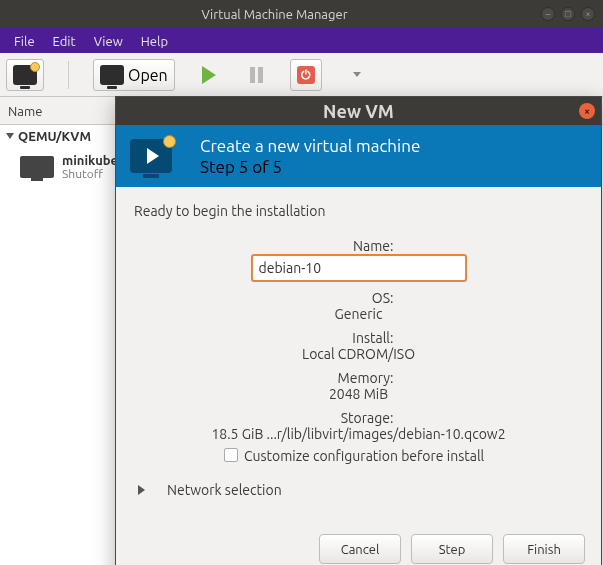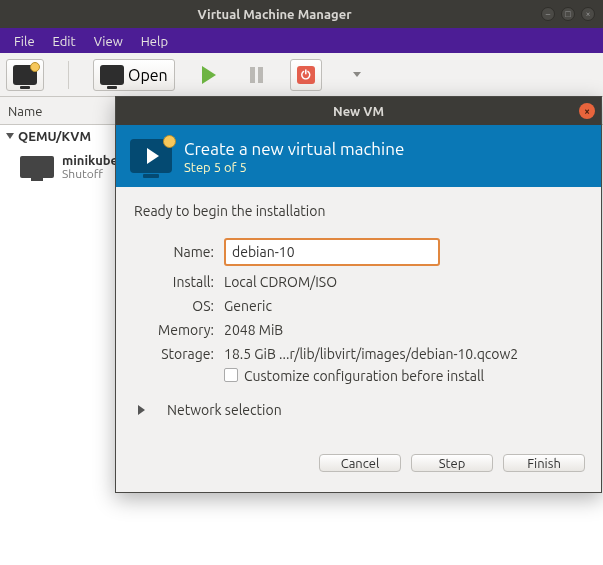--- a/index.html
+++ b/index.html
@@ -1,20 +1,20 @@
 <!DOCTYPE html>
 <html><head>
 <meta charset="utf-8">
 <style>
 * { box-sizing: border-box; margin: 0; padding: 0; font-family: Ubuntu, "Segoe UI", sans-serif; }
 body { width: 603px; height: 565px; background: #f2f1f0; overflow: hidden; position: relative; }
 
 
 .titlebar { background: #3c3b37; height: 28px; display: flex; align-items: center; padding: 0 8px; color: #d8d6d2; }
-.titlebar-title { flex: 1; text-align: center; font-size: 13px; font-weight: bold; }
+.titlebar-title { flex: 1; text-align: center; font-size: 13px; font-weight: normal; }
 .window-controls { display: flex; gap: 6px; }
 .wc { width: 14px; height: 14px; border-radius: 50%; background: #4b4a46; border: 1px solid #2f2e2a; display:flex;align-items:center;justify-content:center; }
 .wc span{font-size:9px;color:#999;line-height:1;}
 
 
 .menubar { background: #4c1d95; height: 25px; display: flex; align-items: center; padding: 0 6px; gap: 2px; }
 .menubar-item { color: #e6e4e0; font-size: 13px; padding: 3px 8px; border-radius: 3px; }
 
 
 .toolbar { background: #f2f1f0; height: 44px; border-bottom: 1px solid #c9c7c3; display: flex; align-items: center; padding: 0 6px; gap: 20px; }
@@ -43,46 +43,46 @@
 .list-row { display:flex;align-items:center;gap:8px;padding:6px 6px 6px 20px; font-size:13px; }
 .list-row .thumb{width:34px;height:22px;background:#444;border-radius:2px;position:relative;}
 .list-row .thumb::after{content:"";position:absolute;bottom:-3px;left:50%;transform:translateX(-50%);width:12px;height:3px;background:#444;}
 .list-row .info{display:flex;flex-direction:column;}
 .list-row .vmname{font-weight:bold;color:#333;}
 .list-row .vmstate{font-size:12px;color:#777;}
 
 
 .dialog { position:absolute; left:115px; top:96px; width:487px;  background:#f2f1f0; border:1px solid #4a4945; box-shadow:0 6px 20px rgba(0,0,0,0.3); }
 .dialog-titlebar { background:#3c3b37; height:28px; display:flex;align-items:center;justify-content:center;position:relative;color:#dad8d4; }
-.dialog-titlebar .dt-title{font-size:13px;font-weight:bold;}
+.dialog-titlebar .dt-title{font-size:18px;font-weight:bold;}
 .dialog-close { position:absolute; right:6px; top:6px; width:16px;height:16px;border-radius:50%;background:#e8643c;display:flex;align-items:center;justify-content:center;color:#4b1f0e;font-size:10px;font-weight:bold;}
 
-.dialog-header { background:#0a78b6; height:62px; display:flex;align-items:center;gap:12px;padding:0 14px; }
+.dialog-header { background:#0a78b6; height:62px; display:flex;align-items:center;gap:28px;padding:0 14px; }
 .dialog-header .bigico{width:42px;height:34px;background:#044a72;border-radius:4px;position:relative;display:flex;align-items:center;justify-content:center;}
 .dialog-header .bigico .tri{width:0;height:0;border-left:12px solid #fff;border-top:8px solid transparent;border-bottom:8px solid transparent;margin-left:3px;}
 .dialog-header .bigico .badge{position:absolute;top:-4px;right:-4px;width:13px;height:13px;border-radius:50%;background:#f7c85c;border:1px solid #b88f2c;}
 .dialog-header .bigico::after{content:"";position:absolute;bottom:-5px;left:50%;transform:translateX(-50%);width:16px;height:4px;background:#044a72;border-radius:1px;}
 .dh-text{display:flex;flex-direction:column;}
 .dh-title{color:#fff;font-size:17px;}
-.dh-sub{color:#fef9c3;font-size:13px;margin-top:2px;}
+.dh-sub{color:#000000;font-size:17px;margin-top:2px;}
 
 .dialog-body { padding:16px 18px 0 18px; font-size:14px; color:#3c3b37; }
 .intro{margin-bottom:19px;}
-.form-row{display:flex;align-items:center;margin-bottom:8px;}
+.form-row{display:flex;align-items:center;margin-bottom:8px;flex-direction:column;}
 .form-label{width:80px;text-align:right;margin-right:10px;color:#3c3b37;}
 .form-val{flex:1;}
 .inp{border:2px solid #e1873f;border-radius:3px;padding:4px 6px;font-size:14px;width:216px;background:#fff;color:#333;}
 .chk-row{margin-left:90px;display:flex;align-items:flex-start;gap:6px;margin-top:-2px;margin-bottom:8px;}
 .chk{width:14px;height:14px;border:1px solid #aaa;border-radius:2px;background:#fff;}
 
 .net-row{display:flex;align-items:center;gap:22px;margin:18px 0 24px 4px;font-size:14px;}
 .net-tri{width:0;height:0;border-top:5px solid transparent;border-bottom:5px solid transparent;border-left:7px solid #555;}
 
 .dialog-actions{display:flex;justify-content:flex-end;gap:10px;padding:12px 16px 20px;}
-.btn{min-width:82px;height:18px;border:1px solid #bfbdb9;border-radius:4px;background:linear-gradient(#ffffff,#e9e7e3);font-size:13px;color:#333;display:flex;align-items:center;justify-content:center;padding:0 14px;}
+.btn{min-width:82px;height:30px;border:1px solid #bfbdb9;border-radius:4px;background:linear-gradient(#ffffff,#e9e7e3);font-size:13px;color:#333;display:flex;align-items:center;justify-content:center;padding:0 14px;}
 </style>
 </head>
 <body>
 
 <div class="titlebar">
   <div class="titlebar-title">Virtual Machine Manager</div>
   <div class="window-controls">
     <div class="wc">
         <span>–</span>
       </div>
@@ -171,26 +171,26 @@
   <div class="dialog-body">
     <div class="intro">Ready to begin the installation</div>
 
     <div class="form-row">
       <div class="form-label">Name:</div>
       <div class="form-val">
         <input class="inp" type="text" value="debian-10" style="">
       </div>
     </div>
     <div class="form-row">
+      <div class="form-label">OS:</div>
+      <div class="form-val">Generic</div>
+    </div>
+    <div class="form-row">
       <div class="form-label">Install:</div>
       <div class="form-val">Local CDROM/ISO</div>
-    </div>
-    <div class="form-row">
-      <div class="form-label">OS:</div>
-      <div class="form-val">Generic</div>
     </div>
     <div class="form-row">
       <div class="form-label">Memory:</div>
       <div class="form-val">2048 MiB</div>
     </div>
     <div class="form-row">
       <div class="form-label">Storage:</div>
       <div class="form-val">18.5 GiB ...r/lib/libvirt/images/debian-10.qcow2</div>
     </div>
     <div class="chk-row">

